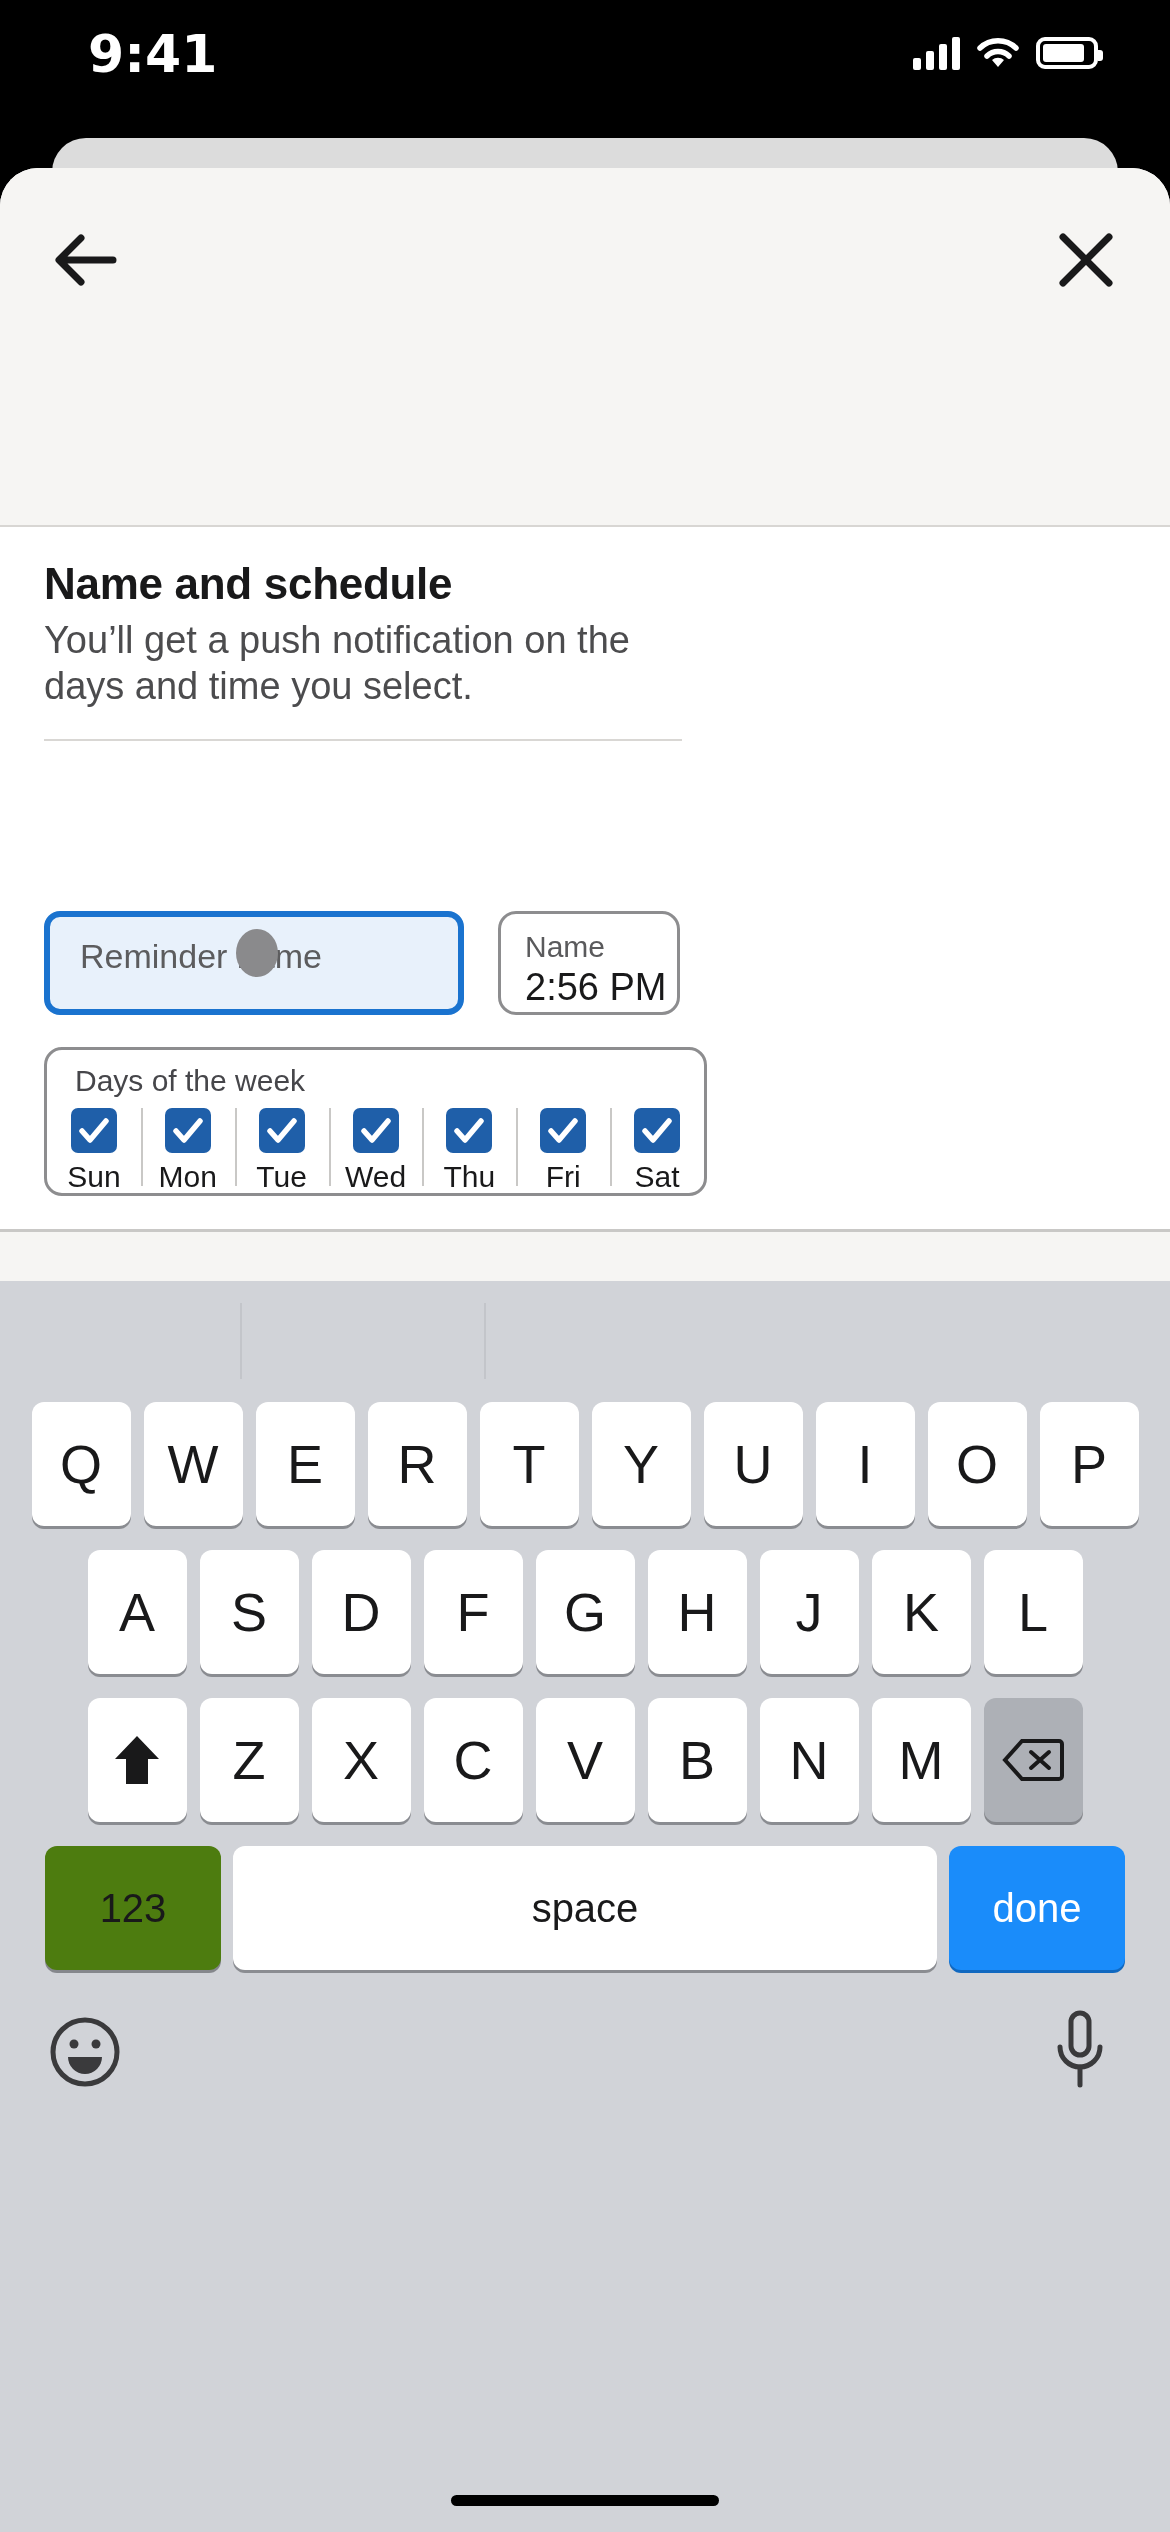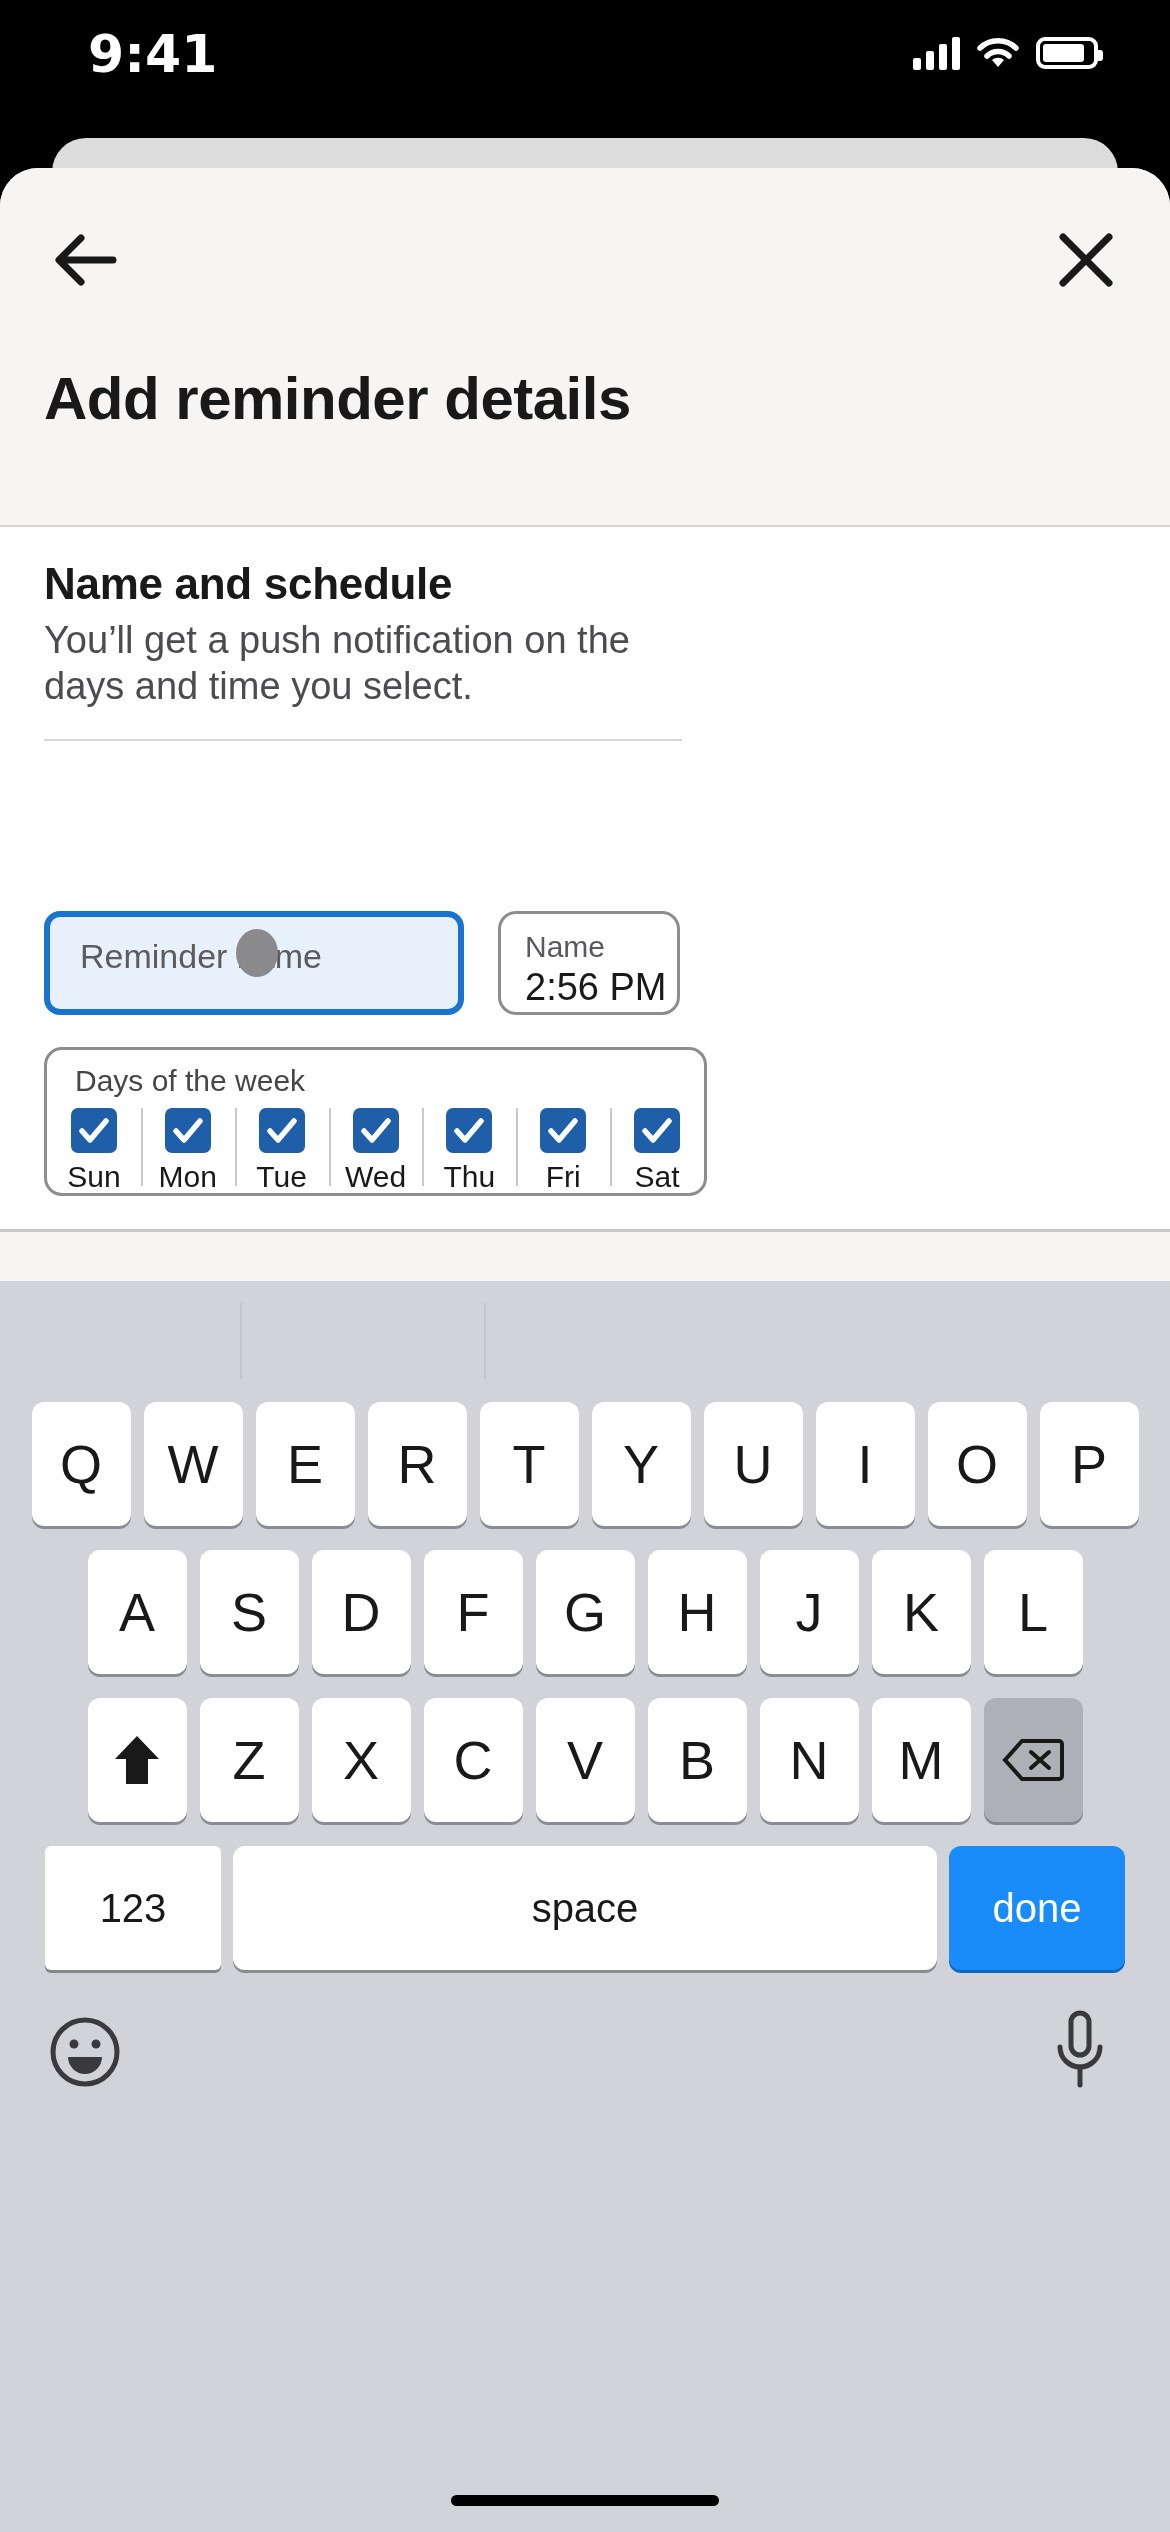--- a/index.html
+++ b/index.html
@@ -169,21 +169,21 @@
   .key {
     background: #fff; border-radius: 12px; box-shadow: 0 3px 0 #8a8c91;
     display: flex; align-items: center; justify-content: center;
     font-size: 54px; color: #19191a; font-weight: normal;
   }
   .krow.r1 .key { width: 99px; height: 124px; }
   .krow.r2 .key { width: 99px; height: 124px; }
   .krow.r3 .key { width: 99px; height: 124px; }
   .key.wide-shift { width: 136px; }
   .key.wide-del { width: 136px; background: #adb0b6; box-shadow: 0 3px 0 #85878c; }
-  .key.num { width: 176px; height: 124px; background: #ffffff; box-shadow: 0 3px 0 #85878c; font-size: 40px; border-radius: 6px; }
+  .key.num { width: 176px; height: 124px; background: #4d7c0f; box-shadow: 0 3px 0 #85878c; font-size: 40px; }
   .key.space { width: 704px; height: 124px; font-size: 40px; text-align: center; }
   .key.done { width: 176px; height: 124px; background: #1a8cfa; color: #fff; box-shadow: 0 3px 0 #1068c0; font-size: 40px; }
 
   .kbd-bottom {
     position: relative; height: 170px; margin-top: 20px;
   }
   .emoji-btn { position: absolute; left: 48px; top: 24px; }
   .mic-btn { position: absolute; right: 62px; top: 18px; }
 
   .home-indicator {
@@ -224,21 +224,20 @@
       <div class="nav-back">
         <svg width="66" height="60" viewBox="0 0 66 60">
           <path d="M62 30 H10 M30 8 L8 30 L30 52" stroke="#19191a" stroke-width="7" fill="none" stroke-linecap="round" stroke-linejoin="round"></path>
         </svg>
       </div>
       <div class="nav-close">
         <svg width="58" height="58" viewBox="0 0 58 58">
           <path d="M6 6 L52 52 M52 6 L6 52" stroke="#19191a" stroke-width="7" fill="none" stroke-linecap="round"></path>
         </svg>
       </div>
-      <div class="sheet-title">Add reminder details</div>
     </div>
 
     <div class="sheet-body">
       <div class="section-title">Name and schedule</div>
       <div class="section-desc">You’ll get a push notification on the days and time you select.</div>
       <div class="divider-rule"></div>
 
       <div class="form-row">
         <div class="name-input">
           <div class="name-placeholder">Reminder name</div>

